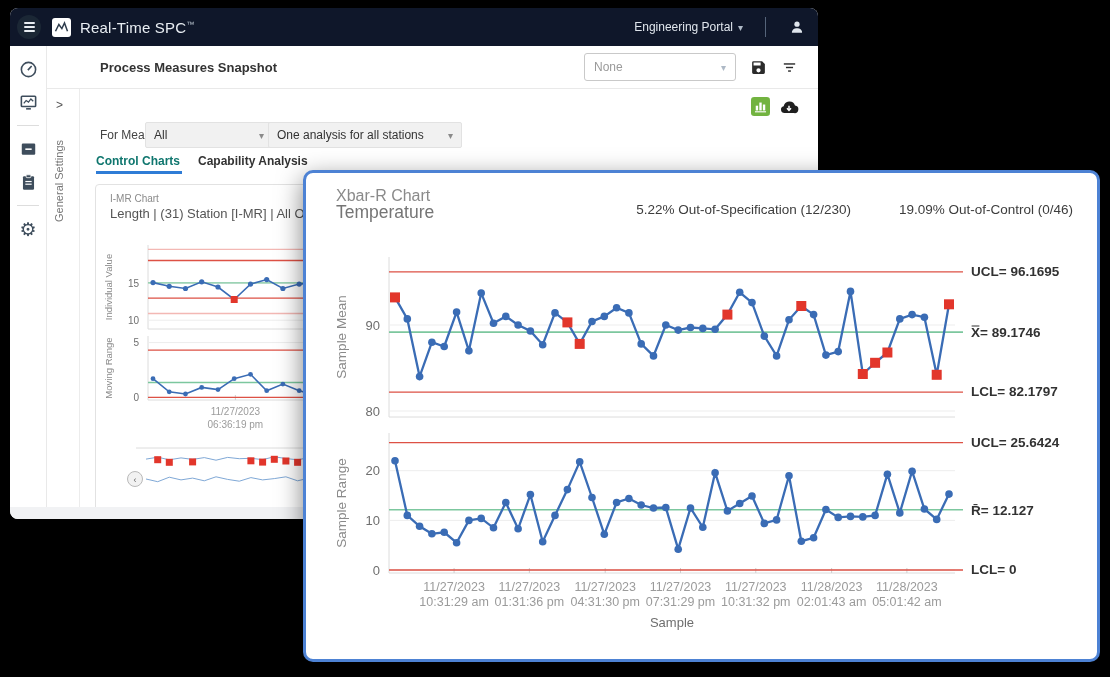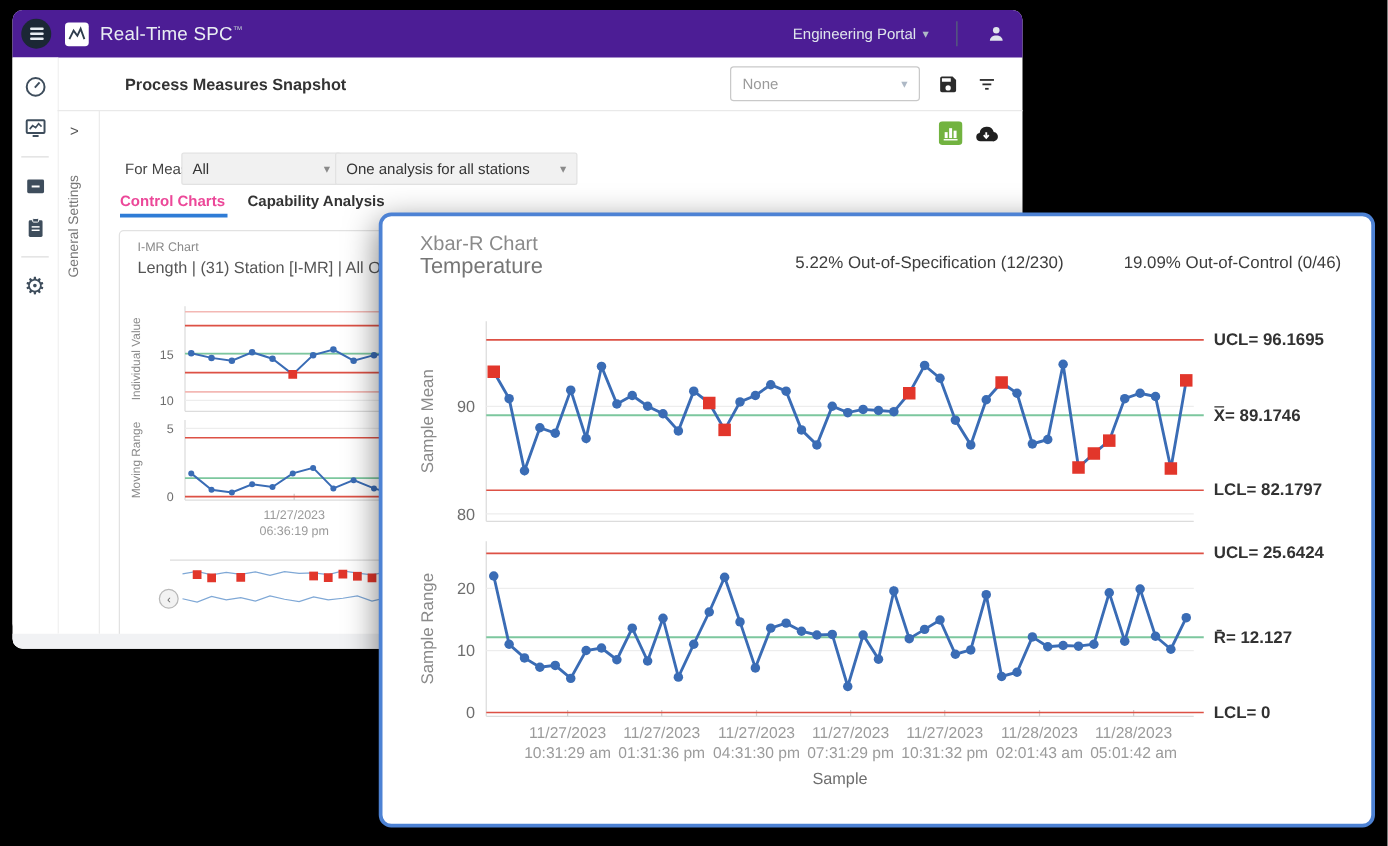--- a/index.html
+++ b/index.html
@@ -2,21 +2,21 @@
 <html><head>
 <meta charset="utf-8">
 <style>
   html,body{margin:0;padding:0;}
   body{width:1110px;height:677px;background:#000;position:relative;overflow:hidden;
        font-family:"Liberation Sans","DejaVu Sans",sans-serif;}
   .window{position:absolute;background:#fff;}
   
   #main-window{left:10px;top:8px;width:808px;height:511px;border-radius:8px;
                box-shadow:0 6px 22px rgba(0,0,0,.55);}
-  #app-header{position:absolute;left:0;top:0;right:0;height:38px;background:#4c1d95;
+  #app-header{position:absolute;left:0;top:0;right:0;height:38px;background:#0f172a;
               border-radius:8px 8px 0 0;display:flex;align-items:center;}
   .burger{width:24px;height:24px;border-radius:50%;background:#1b2735;margin-left:7px;
           display:flex;flex-direction:column;justify-content:center;align-items:center;gap:2.5px;cursor:pointer;}
   .burger i{display:block;width:11px;height:1.7px;background:#e8edf2;border-radius:1px;}
   .logo-box{width:19px;height:19px;background:#fff;border-radius:3px;margin-left:11px;
             display:flex;align-items:center;justify-content:center;}
   .app-title{color:#e9eef3;font-size:15px;margin-left:9px;font-weight:400;letter-spacing:.2px;}
   .app-title sup{font-size:8px;color:#b8c2cd;}
   .header-right{margin-left:auto;display:flex;align-items:center;gap:22px;margin-right:12px;}
   .portal{display:flex;align-items:center;gap:5px;color:#dfe5ec;font-size:12px;cursor:pointer;}
@@ -47,21 +47,21 @@
   .sec-title{position:absolute;left:90px;top:91px;font-size:12.5px;font-weight:700;color:#222;}
   #icon-analyze{position:absolute;left:741px;top:89px;width:19px;height:19px;border-radius:3px;cursor:pointer;}
   #icon-cloud{position:absolute;left:769px;top:89px;width:20px;height:20px;cursor:pointer;}
   .for-measure{position:absolute;left:90px;top:120px;font-size:12px;color:#444;}
   .gsel{position:absolute;top:114px;height:24px;background:#f1f1f1;border:1px solid #e2e2e2;border-radius:2px;
         display:flex;align-items:center;justify-content:space-between;padding:0 8px;font-size:12px;color:#333;cursor:pointer;}
   #select-measure{left:135px;width:110px;}
   #select-analysis{left:258px;width:176px;}
   .gsel .chev{color:#8a8a8a;}
   .tab{position:absolute;top:146px;font-size:12px;cursor:pointer;}
-  #tab-control{left:86px;color:#ec4899;font-weight:700;}
+  #tab-control{left:86px;color:#0f766e;font-weight:700;}
   #tab-capability{left:188px;color:#333;font-weight:600;}
   .tab-underline{position:absolute;left:86px;top:163px;width:86px;height:3px;background:#2f7cd6;}
   
   #imr-card{position:absolute;left:85px;top:176px;width:614px;height:327px;border:1px solid #e2e2e2;
             border-radius:4px;background:#fff;}
   .imr-type{position:absolute;left:14px;top:8px;font-size:10px;color:#8a8a8a;}
   .imr-title{position:absolute;left:14px;top:21px;font-size:13px;color:#555;}
   #imr-card svg{position:absolute;left:6px;}
   #svg-imr-ind{top:55px;}
   #svg-imr-mr{top:149px;}

